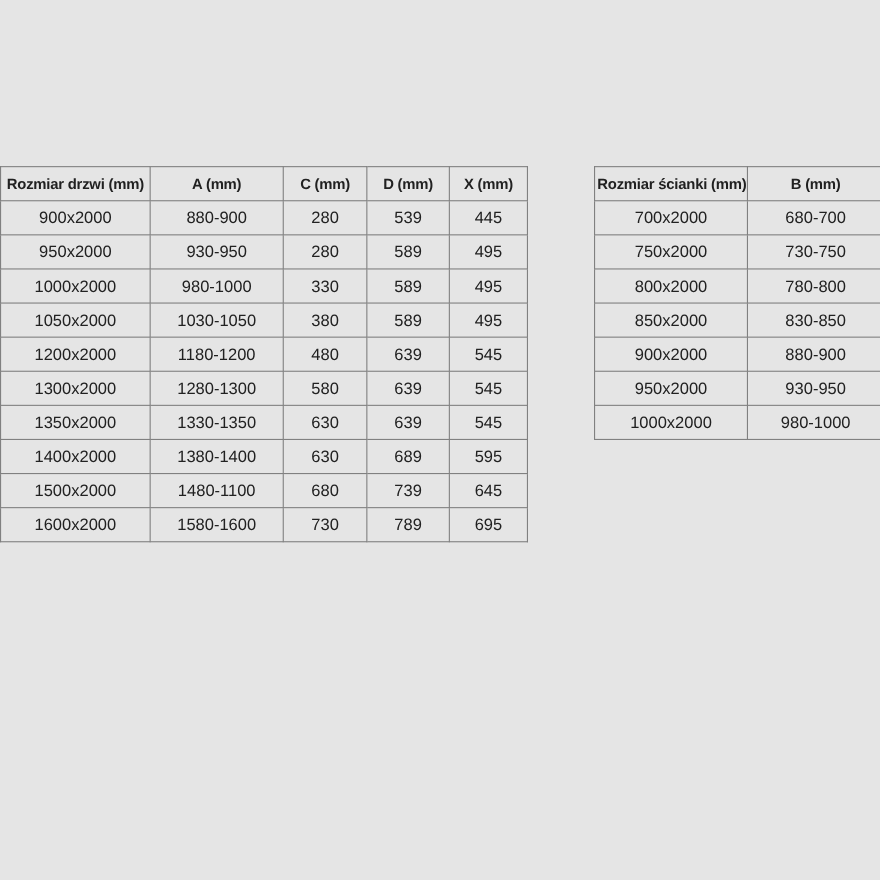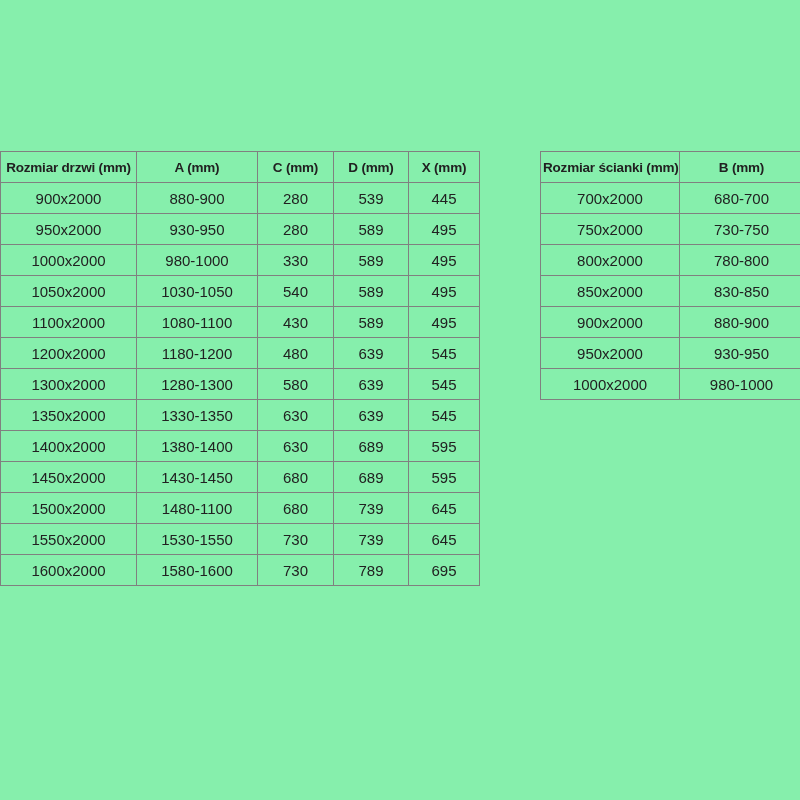--- a/index.html
+++ b/index.html
@@ -4,21 +4,21 @@
 <style>
   html, body {
     margin: 0;
     padding: 0;
     background: #ffffff;
   }
   .canvas {
     position: relative;
     width: 800px;
     height: 800px;
-    background: #86efac;
+    background: #e5e5e5;
     overflow: hidden;
     font-family: "Liberation Sans", sans-serif;
   }
   table.tbl {
     position: absolute;
     border-collapse: collapse;
     table-layout: fixed;
   }
   table.tbl th,
   table.tbl td {
@@ -91,28 +91,21 @@
         <tr>
           <td>1000x2000</td>
           <td>980-1000</td>
           <td>330</td>
           <td>589</td>
           <td>495</td>
         </tr>
         <tr>
           <td>1050x2000</td>
           <td>1030-1050</td>
-          <td>540</td>
-          <td>589</td>
-          <td>495</td>
-        </tr>
-        <tr>
-          <td>1100x2000</td>
-          <td>1080-1100</td>
-          <td>430</td>
+          <td>380</td>
           <td>589</td>
           <td>495</td>
         </tr>
         <tr>
           <td>1200x2000</td>
           <td>1180-1200</td>
           <td>480</td>
           <td>639</td>
           <td>545</td>
         </tr>
@@ -131,37 +124,23 @@
           <td>545</td>
         </tr>
         <tr>
           <td>1400x2000</td>
           <td>1380-1400</td>
           <td>630</td>
           <td>689</td>
           <td>595</td>
         </tr>
         <tr>
-          <td>1450x2000</td>
-          <td>1430-1450</td>
-          <td>680</td>
-          <td>689</td>
-          <td>595</td>
-        </tr>
-        <tr>
           <td>1500x2000</td>
           <td>1480-1100</td>
           <td>680</td>
-          <td>739</td>
-          <td>645</td>
-        </tr>
-        <tr>
-          <td>1550x2000</td>
-          <td>1530-1550</td>
-          <td>730</td>
           <td>739</td>
           <td>645</td>
         </tr>
         <tr>
           <td>1600x2000</td>
           <td>1580-1600</td>
           <td>730</td>
           <td>789</td>
           <td>695</td>
         </tr>

